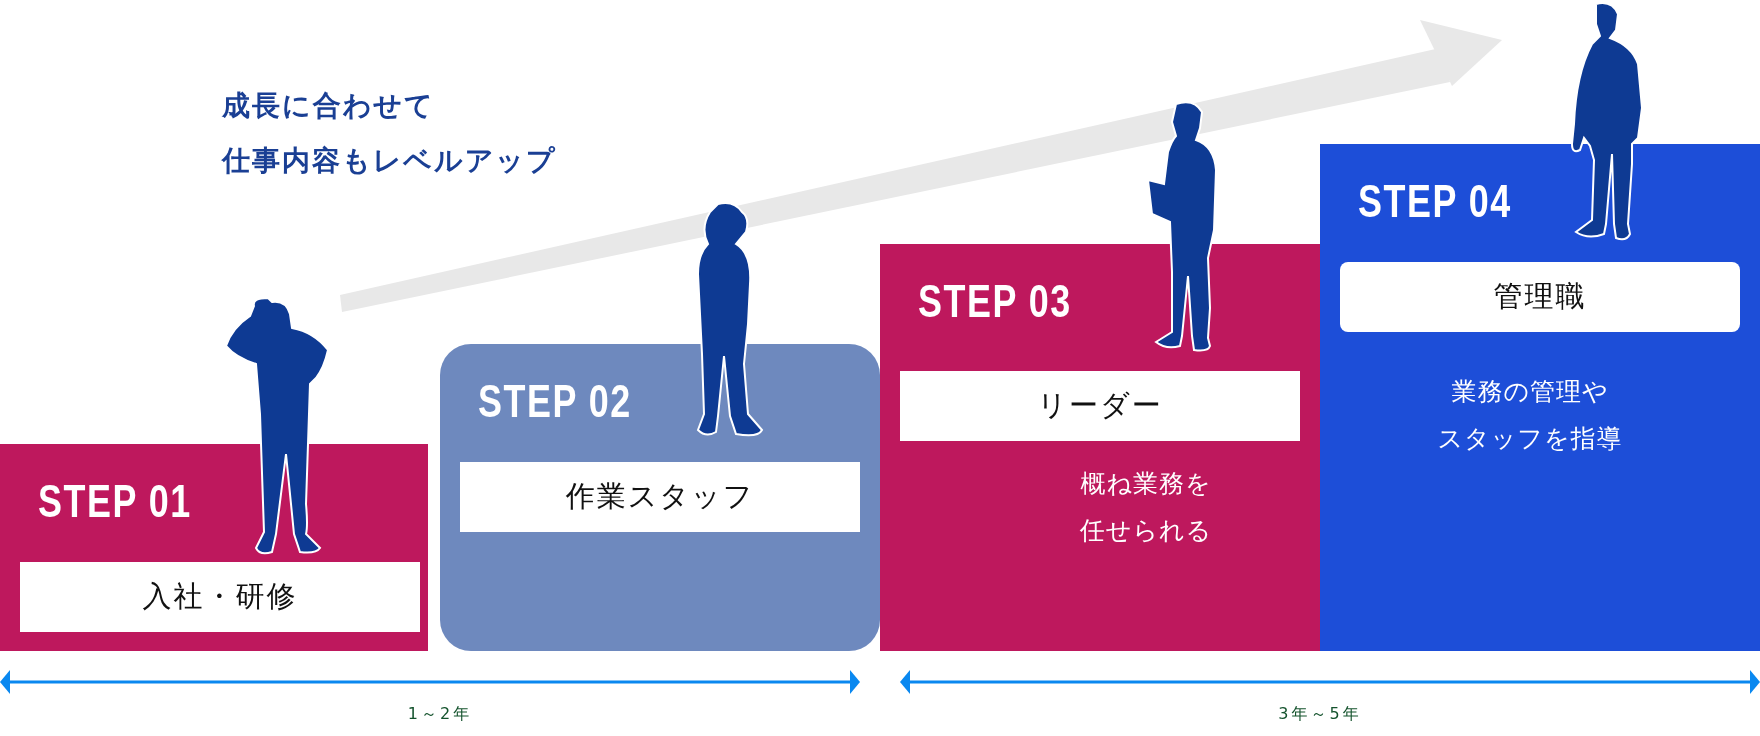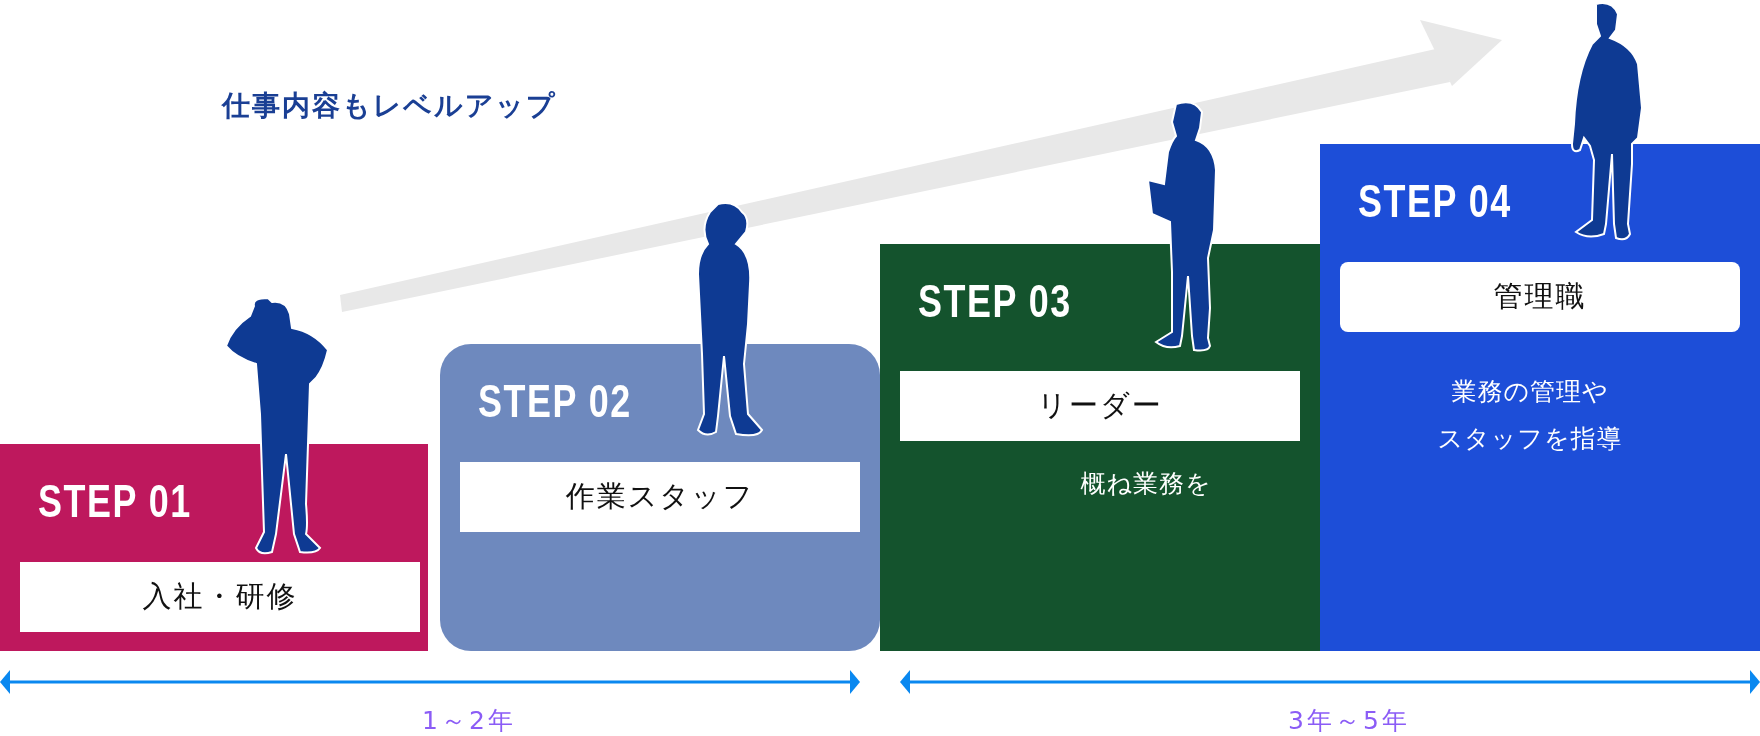--- a/index.html
+++ b/index.html
@@ -6,50 +6,52 @@
   body { width:1760px; height:736px; position:relative; overflow:hidden;
          font-family:"DejaVu Sans", sans-serif; }
   .abs { position:absolute; }
   .headline { left:222px; top:78px; color:#1a3f94; font-size:28px; line-height:55px; letter-spacing:2px; font-weight:bold; }
   .step { position:absolute; }
   .step-num { position:absolute; color:#ffffff; font-family:"Liberation Sans", sans-serif; font-weight:bold;
               font-size:46px; letter-spacing:2px; transform:scaleX(0.78); transform-origin:left center; }
   .label-box { position:absolute; background:#ffffff; height:70px; display:flex; align-items:center; justify-content:center;
                font-size:29px; color:#111; letter-spacing:2px; }
   .desc { position:absolute; color:#ffffff; font-size:25px; line-height:47px; text-align:center; letter-spacing:1px; }
-  .span-label { position:absolute; color:#8b5cf6; font-size:25px; letter-spacing:3px; text-align:center;padding-left:29px; }
+  .span-label { position:absolute; color:#14532d; font-size:16px; letter-spacing:3px; text-align:center; }
   svg { position:absolute; left:0; top:0; }
 </style>
 </head>
 <body>
 
 <svg width="1760" height="736">
   <polygon points="340,295 1440,48 1450,82 342,312" fill="#e8e8e8"></polygon>
   <polygon points="1420,20 1502,40 1452,86" fill="#e8e8e8"></polygon>
 </svg>
 
 <div class="abs headline">
+  <div>成長に合わせて</div>
   <div>仕事内容もレベルアップ</div>
 </div>
 
 <div class="step" style="left:0;top:444px;width:428px;height:207px;background:#be185d;">
   <div class="step-num" style="left:38px;top:30px;">STEP 01</div>
   <div class="label-box" style="left:20px;top:118px;width:400px;">入社・研修</div>
 </div>
 
 <div class="step" style="left:440px;top:344px;width:440px;height:307px;background:#6e89be;border-radius:31px;">
   <div class="step-num" style="left:38px;top:30px;">STEP 02</div>
   <div class="label-box" style="left:20px;top:118px;width:400px;">作業スタッフ</div>
 </div>
 
-<div class="step" style="left:880px;top:244px;width:440px;height:407px;background:#14532d;">
+<div class="step" style="left:880px;top:244px;width:440px;height:407px;background:#be185d;">
   <div class="step-num" style="left:38px;top:30px;">STEP 03</div>
   <div class="label-box" style="left:20px;top:127px;width:400px;text-align:center;">リーダー</div>
   <div class="desc" style="left:0;top:216px;width:532px;">
     <div>概ね業務を</div>
+    <div>任せられる</div>
   </div>
 </div>
 
 <div class="step" style="left:1320px;top:144px;width:440px;height:507px;background:#1d4ed8;">
   <div class="step-num" style="left:38px;top:30px;">STEP 04</div>
   <div class="label-box" style="left:20px;top:118px;width:400px;border-radius:8px;">管理職</div>
   <div class="desc" style="left:0;top:224px;width:420px;">
     <div>業務の管理や</div>
     <div>スタッフを指導</div>
   </div>

